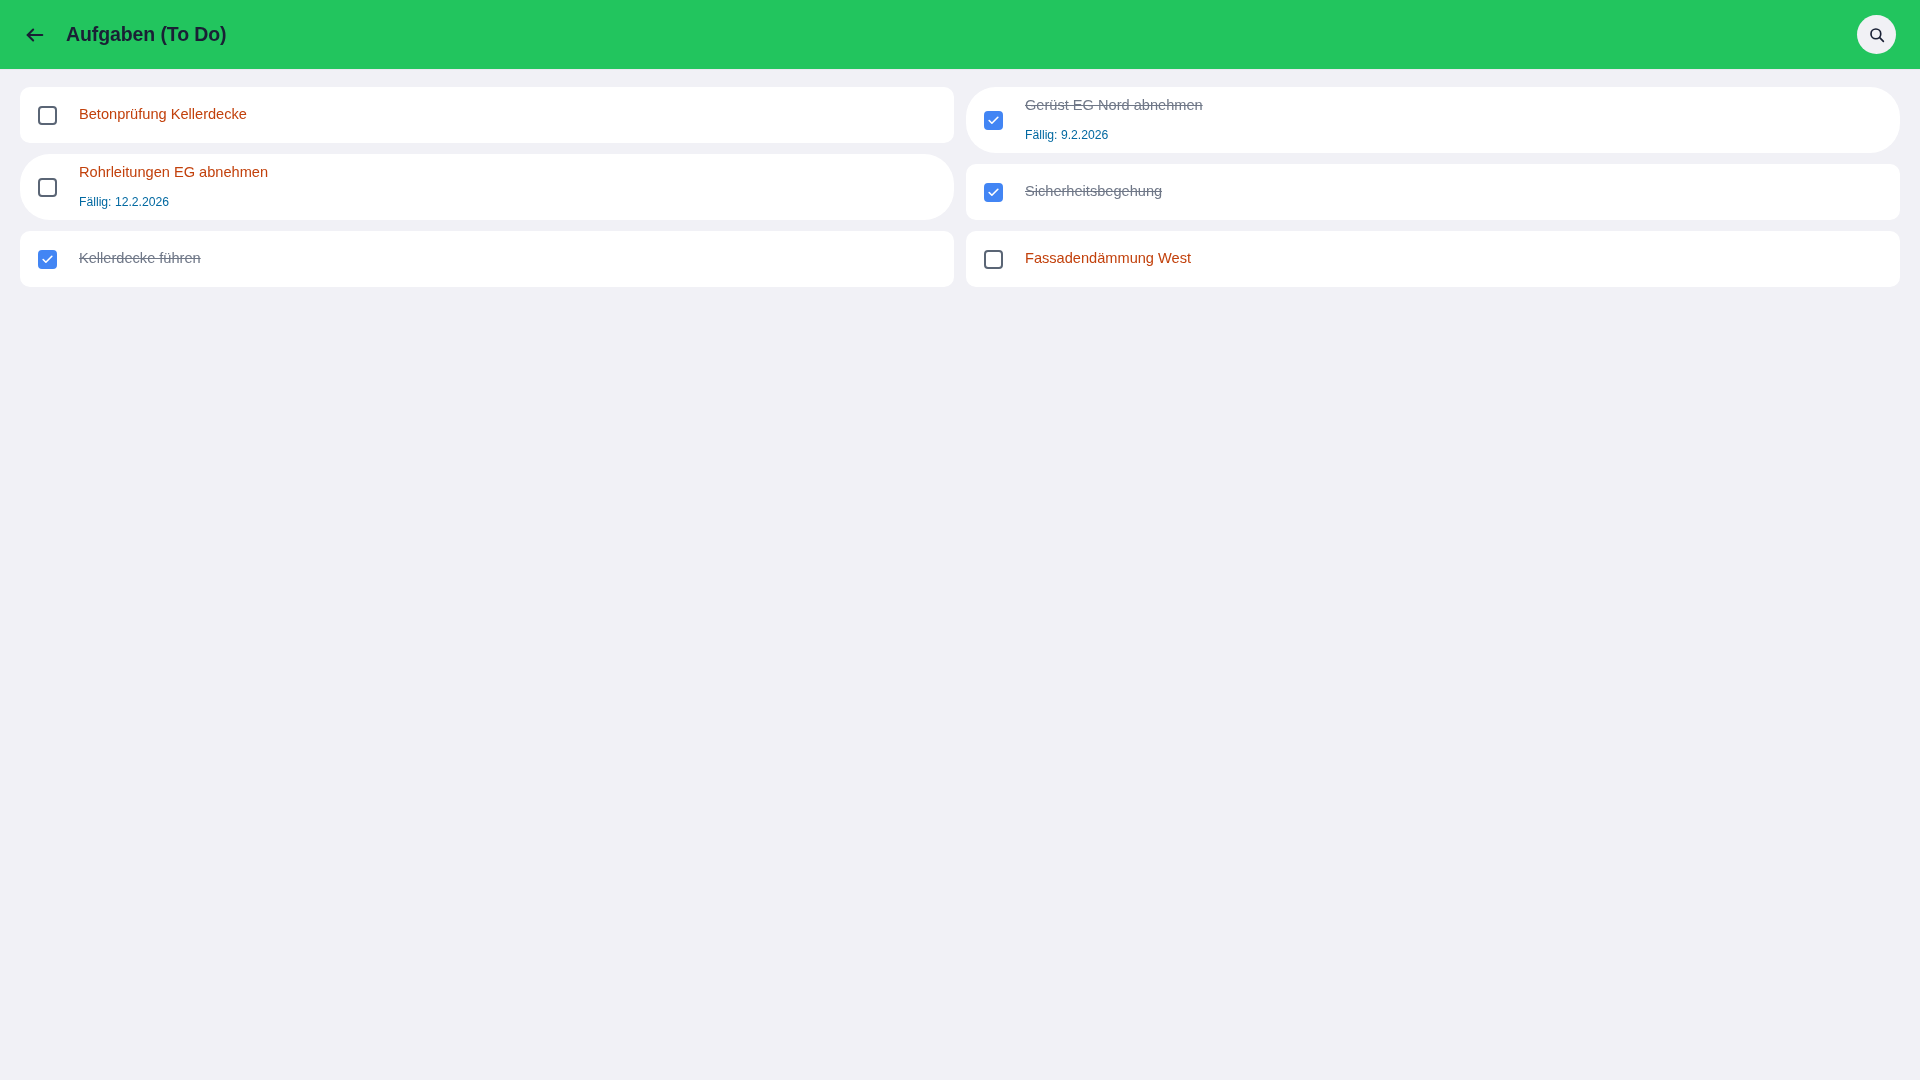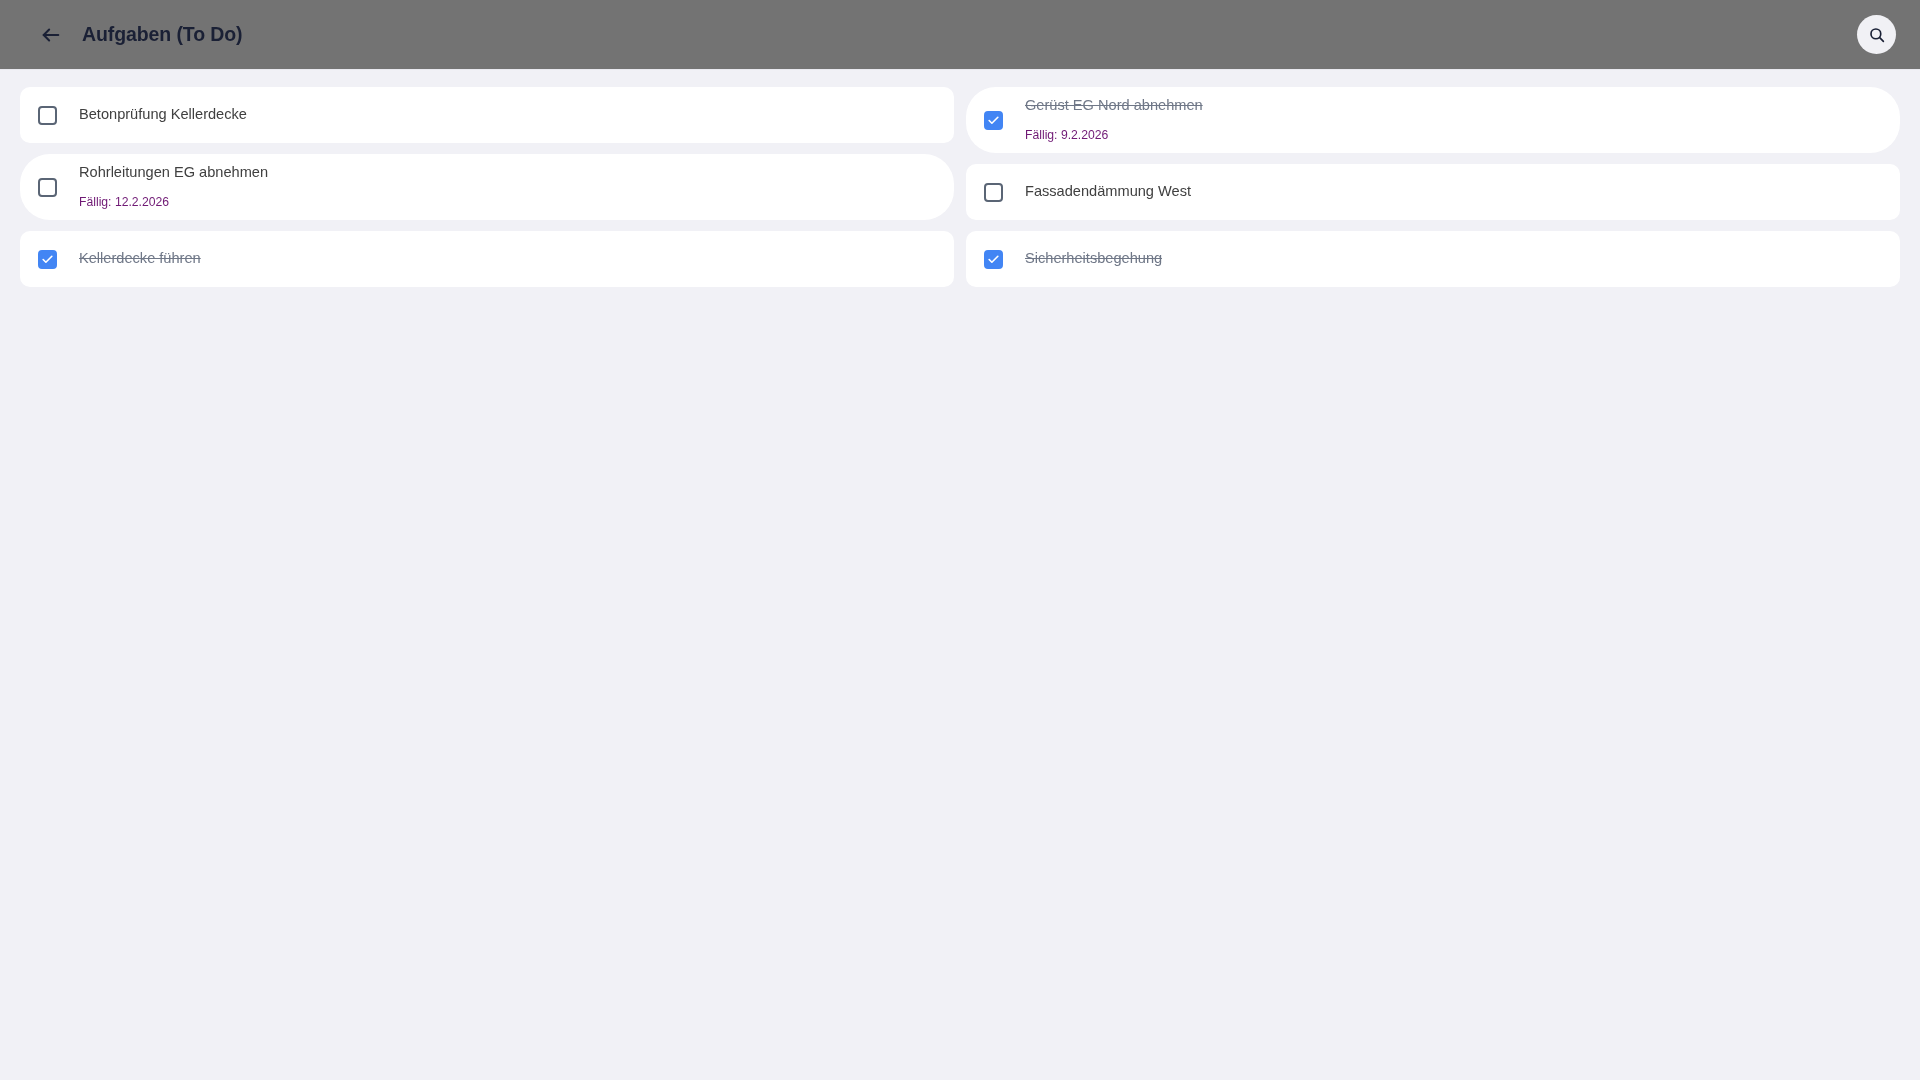--- a/index.html
+++ b/index.html
@@ -6,25 +6,25 @@
   html, body {
     width: 1920px; height: 1080px;
     background: #f1f1f6;
     font-family: "Liberation Sans", sans-serif;
     -webkit-font-smoothing: antialiased;
   }
 
   
   .app-header {
     height: 70px;
-    background: #737373;
+    background: #22c55e;
     border-bottom: 1px solid #e9e9ef;
     display: flex;
     align-items: center;
-    padding: 0 24px 0 34px;
+    padding: 0 24px 0 18px;
   }
   .back-btn {
     width: 34px; height: 34px;
     display: flex; align-items: center; justify-content: center;
     background: transparent; border: none; cursor: pointer;
     border-radius: 50%;
     flex: 0 0 auto;
   }
   .back-btn svg { display: block; }
   .page-title {
@@ -98,34 +98,34 @@
   
   .task-text {
     margin-left: 22px;
     min-width: 0;
     display: flex;
     flex-direction: column;
     justify-content: center;
   }
   .task-title {
     font-size: 14.6px;
-    color: #404040;
+    color: #c2410c;
     line-height: 1.35;
     white-space: nowrap;
     overflow: hidden;
     text-overflow: ellipsis;
   }
   .task-card.done .task-title {
     color: #6f7787;
     text-decoration: line-through;
     text-decoration-thickness: 1px;
   }
   .task-due {
     font-size: 12.2px;
-    color: #701a75;
+    color: #0369a1;
     line-height: 1.35;
     margin-top: 11px;
     white-space: nowrap;
   }
 </style>
 </head>
 <body>
 
 <div class="app-header">
   <button class="back-btn">
@@ -179,30 +179,30 @@
         <div class="cb checked" role="checkbox" aria-checked="true">
           <svg class="tick" width="13" height="13" viewBox="0 0 24 24" fill="none" stroke="#ffffff" stroke-width="3" stroke-linecap="round" stroke-linejoin="round">
             <polyline points="20 6 9 17 4 12"></polyline>
           </svg>
         </div>
         <div class="task-text">
           <div class="task-title">Gerüst EG Nord abnehmen</div>
           <div class="task-due">Fällig: 9.2.2026</div>
         </div>
       </div>
-      <div class="task-card">
-        <div class="cb" role="checkbox" aria-checked="false"></div>
-        <div class="task-text">
-          <div class="task-title">Fassadendämmung West</div>
-        </div>
-      </div>
       <div class="task-card done">
         <div class="cb checked" role="checkbox" aria-checked="true">
           <svg class="tick" width="13" height="13" viewBox="0 0 24 24" fill="none" stroke="#ffffff" stroke-width="3" stroke-linecap="round" stroke-linejoin="round">
             <polyline points="20 6 9 17 4 12"></polyline>
           </svg>
         </div>
         <div class="task-text">
           <div class="task-title">Sicherheitsbegehung</div>
         </div>
       </div>
+      <div class="task-card">
+        <div class="cb" role="checkbox" aria-checked="false"></div>
+        <div class="task-text">
+          <div class="task-title">Fassadendämmung West</div>
+        </div>
+      </div>
     </div>
   </div>
 
 </body></html>

